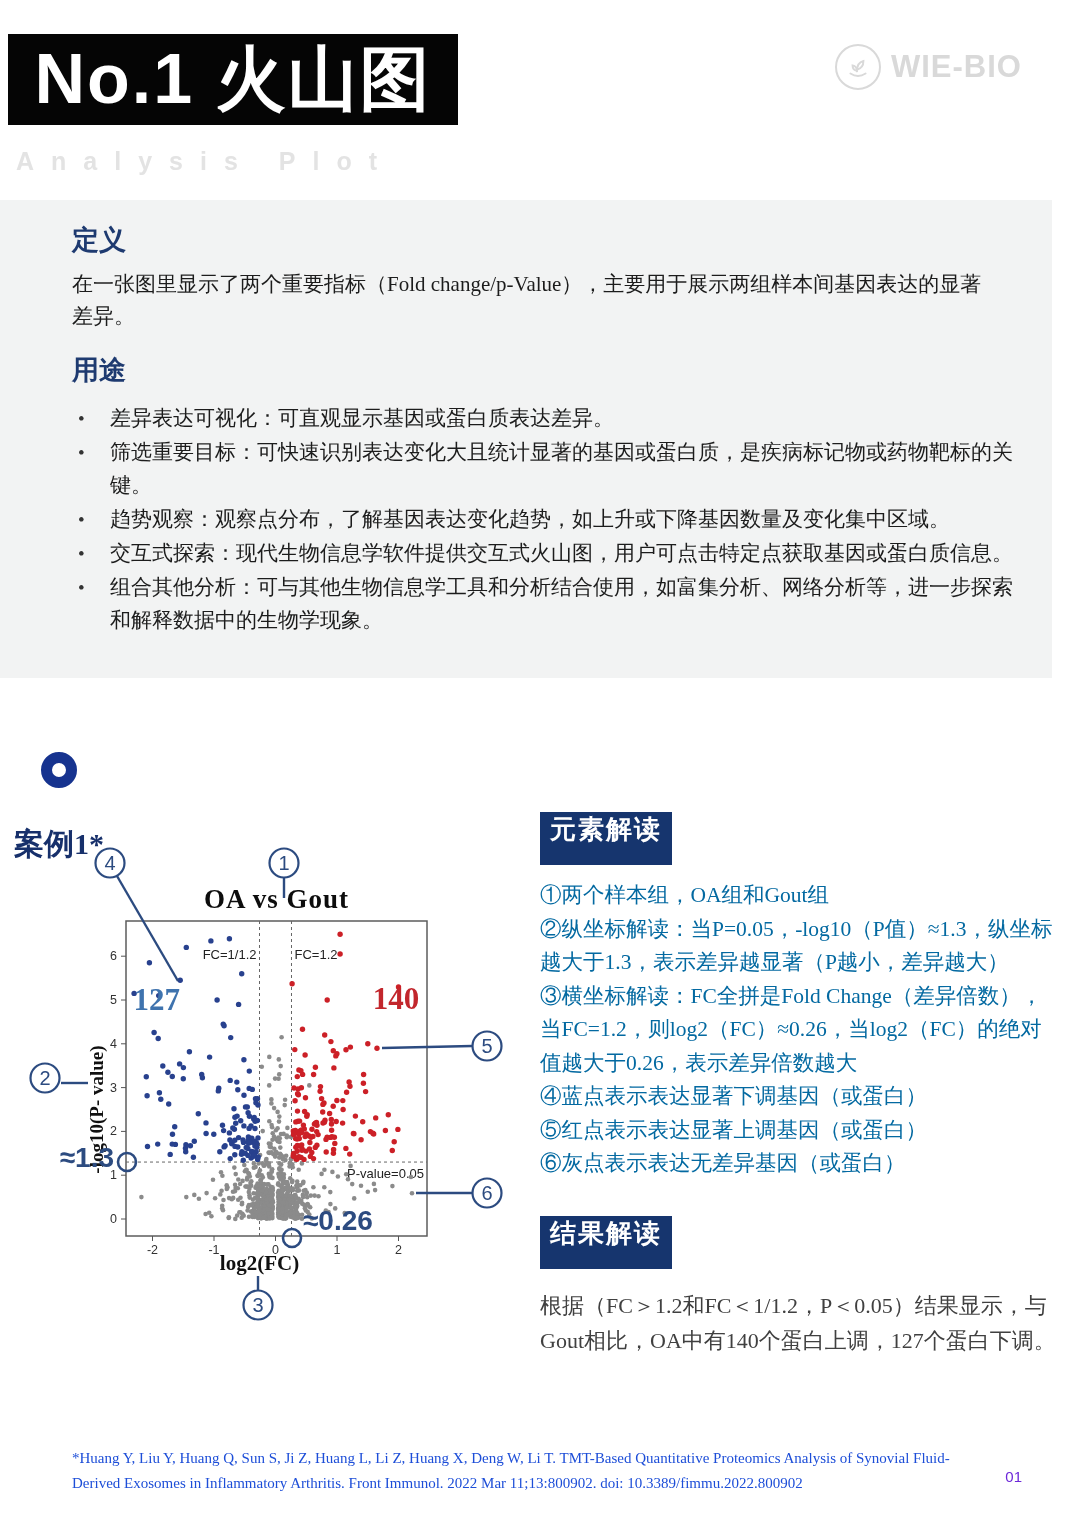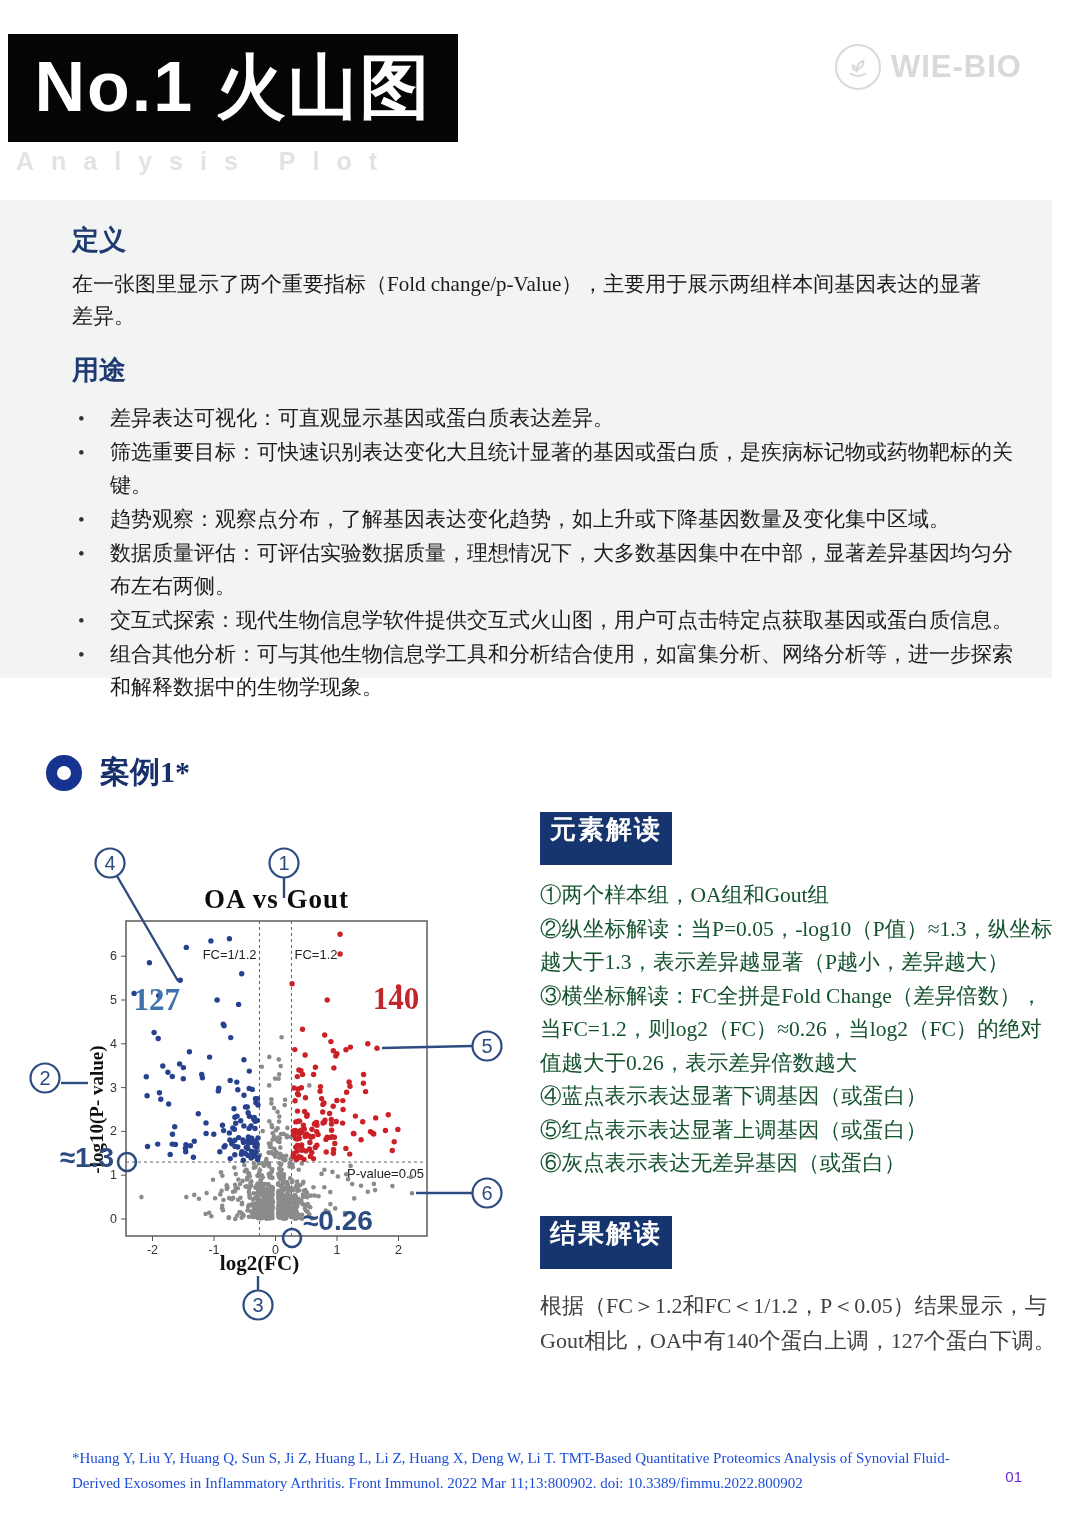--- a/index.html
+++ b/index.html
@@ -1,45 +1,45 @@
 <!DOCTYPE html>
 <html><head>
 <meta charset="utf-8">
 <style>
   html,body{margin:0;padding:0;background:#fff;}
   .page{position:relative;width:1080px;height:1525px;background:#ffffff;overflow:hidden;
         font-family:"Liberation Serif","DejaVu Serif",serif;}
   
-  .banner{position:absolute;left:8px;top:34px;width:450px;height:108px;background:#050505;
+  .banner{position:absolute;left:8px;top:34px;width:450px;height:91px;background:#050505;
           color:#fff;display:flex;align-items:center;justify-content:center;
           font-family:"Liberation Sans","DejaVu Sans",sans-serif;font-weight:bold;
           font-size:70px;letter-spacing:2px;white-space:nowrap;}
   .subtitle{position:absolute;left:16px;top:147px;font-family:"Liberation Sans",sans-serif;
             font-size:25px;font-weight:bold;color:#e3e3e3;letter-spacing:17px;white-space:nowrap;}
   .brand{position:absolute;right:58px;top:44px;display:flex;align-items:center;gap:10px;}
   .brand-circle{width:42px;height:42px;border:2.5px solid #d9d9d9;border-radius:50%;
                 display:flex;align-items:center;justify-content:center;}
   .brand-name{font-family:"Liberation Sans",sans-serif;font-weight:bold;font-size:31px;
               color:#d9d9d9;letter-spacing:1px;}
   
   .gray-panel{position:absolute;left:0;top:200px;width:1052px;height:478px;background:#f2f3f3;}
   .sec-heading{position:absolute;left:72px;font-size:27px;font-weight:bold;color:#1e3a70;}
   .def-text{position:absolute;left:72px;top:268px;width:920px;font-size:21px;color:#1c1c1c;line-height:32px;}
   .usage-list{position:absolute;left:76px;top:402px;width:950px;}
   .usage-item{position:relative;padding-left:34px;font-size:21px;line-height:33px;color:#1c1c1c;margin-bottom:1px;}
   .usage-item::before{content:"\2022";position:absolute;left:2px;top:0;color:#333;font-size:19px;}
   
-  .case{position:absolute;left:46px;top:752px;display:flex;align-items:center;gap:18px;}
+  .case{position:absolute;left:14px;top:752px;display:flex;align-items:center;gap:36px;flex-direction:column;}
   .case-icon{width:14px;height:14px;border:11px solid #16338f;border-radius:50%;background:#fff;}
   .case-title{font-size:30px;font-weight:bold;color:#17306b;}
   
   .tag{position:absolute;left:540px;background:#16356e;color:#ffffff;font-weight:bold;
        font-size:26px;line-height:34px;padding:1px 10px 18px 10px;letter-spacing:2px;}
   .elements-text{position:absolute;left:540px;top:879px;width:516px;font-size:21.5px;
-                 line-height:33.5px;color:#14532d;}
+                 line-height:33.5px;color:#0369a1;}
   .results-text{position:absolute;left:540px;top:1288px;width:516px;font-size:22px;
                 line-height:35px;color:#404040;}
   
   .cite{position:absolute;left:72px;top:1446px;font-family:Liberation Serif, serif;
         font-size:15px;line-height:25px;color:#1d4ed8;white-space:nowrap;}
   .page-num{position:absolute;right:58px;top:1468px;font-family:"Liberation Sans",sans-serif;
             font-size:15px;color:#6d28d9;}
   
   .volcano{position:absolute;left:20px;top:840px;}
 </style>
@@ -62,21 +62,20 @@
   </div>
 
   <div class="gray-panel"></div>
   <div class="sec-heading" style="top:222px;">定义</div>
   <div class="def-text">在一张图里显示了两个重要指标（Fold change/p-Value），主要用于展示两组样本间基因表达的显著差异。</div>
   <div class="sec-heading" style="top:352px;">用途</div>
   <div class="usage-list">
     <div class="usage-item">差异表达可视化：可直观显示基因或蛋白质表达差异。</div>
     <div class="usage-item">筛选重要目标：可快速识别表达变化大且统计显著的基因或蛋白质，是疾病标记物或药物靶标的关键。</div>
     <div class="usage-item">趋势观察：观察点分布，了解基因表达变化趋势，如上升或下降基因数量及变化集中区域。</div>
-    <div class="usage-item">数据质量评估：可评估实验数据质量，理想情况下，大多数基因集中在中部，显著差异基因均匀分布左右两侧。</div>
     <div class="usage-item">交互式探索：现代生物信息学软件提供交互式火山图，用户可点击特定点获取基因或蛋白质信息。</div>
     <div class="usage-item">组合其他分析：可与其他生物信息学工具和分析结合使用，如富集分析、网络分析等，进一步探索和解释数据中的生物学现象。</div>
   </div>
 
   <div class="case">
     <span class="case-icon"></span>
     <span class="case-title">案例1*</span>
   </div>
 
   <svg class="volcano" width="510" height="500">

